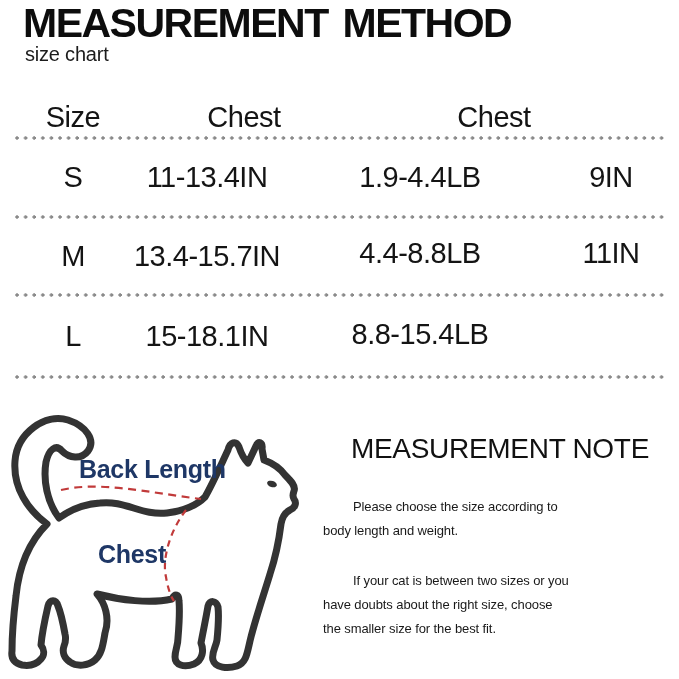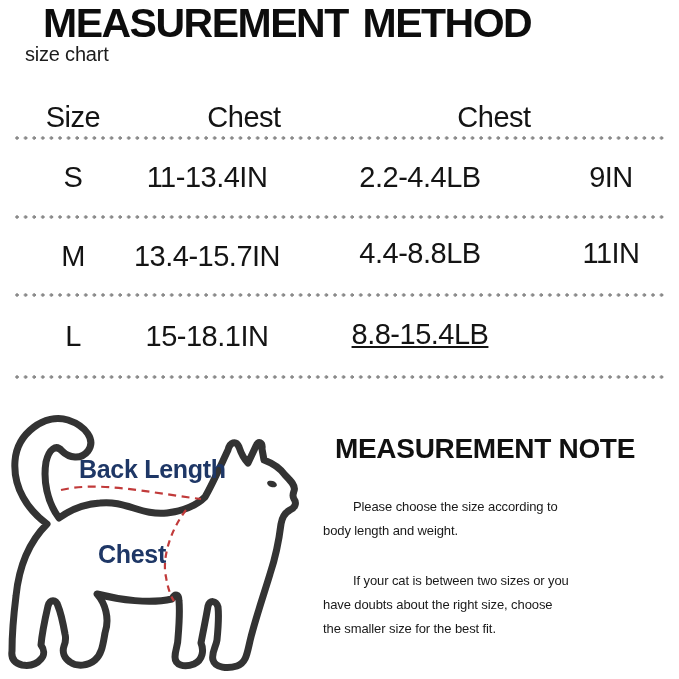--- a/index.html
+++ b/index.html
@@ -4,57 +4,57 @@
 <style>
   html,body{margin:0;padding:0;background:#fff;}
   .page{
     position:relative;width:679px;height:679px;background:#ffffff;overflow:hidden;
     font-family:"Liberation Sans", sans-serif;color:#1a1a1a;
   }
   .abs{position:absolute;}
   
   .title{
     left:23px;top:3px;font-size:41px;font-weight:700;line-height:1;
-    letter-spacing:-1.5px;word-spacing:5px;color:#0d0d0d;white-space:nowrap;margin-left:20px;
+    letter-spacing:-1.5px;word-spacing:5px;color:#0d0d0d;white-space:nowrap;
   }
   .subtitle{left:25px;top:43px;font-size:20px;color:#1c1c1c;letter-spacing:-0.2px;}
   
   .grid-row{
     position:absolute;left:15px;width:650px;display:grid;
     grid-template-columns:116px 152px 274px 108px;
   }
   .thead{top:76px;height:60px;align-items:end;gap:37px;}
   .thead .cell{padding-bottom:4px;line-height:0.95;}
   .cell{
     text-align:center;font-size:29px;letter-spacing:-0.5px;color:#141414;
   }
   .trow{align-items:center;}
   .trow-s{top:140px;height:75px;}
   .trow-m{top:219px;height:74px;}
   .trow-l{top:297px;height:78px;}
   .raise3{transform:translateY(-3px);}
-  .raise2{transform:translateY(-2px);text-decoration:underline;}
+  .raise2{transform:translateY(-2px);}
   .raise6{transform:translateY(-6px);}
   .dots{
     position:absolute;left:15px;width:652px;height:4px;background-repeat:repeat-x;
     background-image:radial-gradient(circle at 2px 2px,#8a8a8a 1.45px,rgba(138,138,138,0) 1.9px);
     background-size:8.6px 4px;
   }
   .dots1{top:136px;} .dots2{top:215px;} .dots3{top:293px;} .dots4{top:375px;}
   
   .cat-svg{left:0;top:400px;}
   .diagram-label{
     color:#1e3766;font-weight:600;letter-spacing:-0.3px;white-space:nowrap;
   }
   .lbl-back{left:79px;top:455px;font-size:25px;}
   .lbl-chest{left:98px;top:540px;font-size:25px;}
   
   .note-heading{
-    left:307px;top:433px;width:356px;text-align:center;
-    font-size:28px;font-weight:700;letter-spacing:-0.3px;color:#111;white-space:nowrap;
+    left:322px;top:433px;width:356px;text-align:center;
+    font-size:28px;font-weight:400;letter-spacing:-0.3px;color:#111;white-space:nowrap;
   }
   .note-p{
     left:323px;width:356px;font-size:13px;line-height:24px;letter-spacing:-0.1px;
     color:#191919;white-space:pre-line;text-indent:30px;
   }
   .note-p1{top:495px;}
   .note-p2{top:569px;}
 </style>
 </head>
 <body>
@@ -69,21 +69,21 @@
     <div class="cell">Chest</div>
     <div class="cell">Chest</div>
     <div class="cell">Back Length</div>
   </div>
 
   <div class="dots dots1"></div>
 
   <div class="grid-row trow trow-s">
     <div class="cell">S</div>
     <div class="cell">11-13.4IN</div>
-    <div class="cell">2.2-4.4LB</div>
+    <div class="cell">1.9-4.4LB</div>
     <div class="cell">9IN</div>
   </div>
 
   <div class="dots dots2"></div>
 
   <div class="grid-row trow trow-m">
     <div class="cell">M</div>
     <div class="cell">13.4-15.7IN</div>
     <div class="cell raise3">4.4-8.8LB</div>
     <div class="cell raise3">11IN</div>

